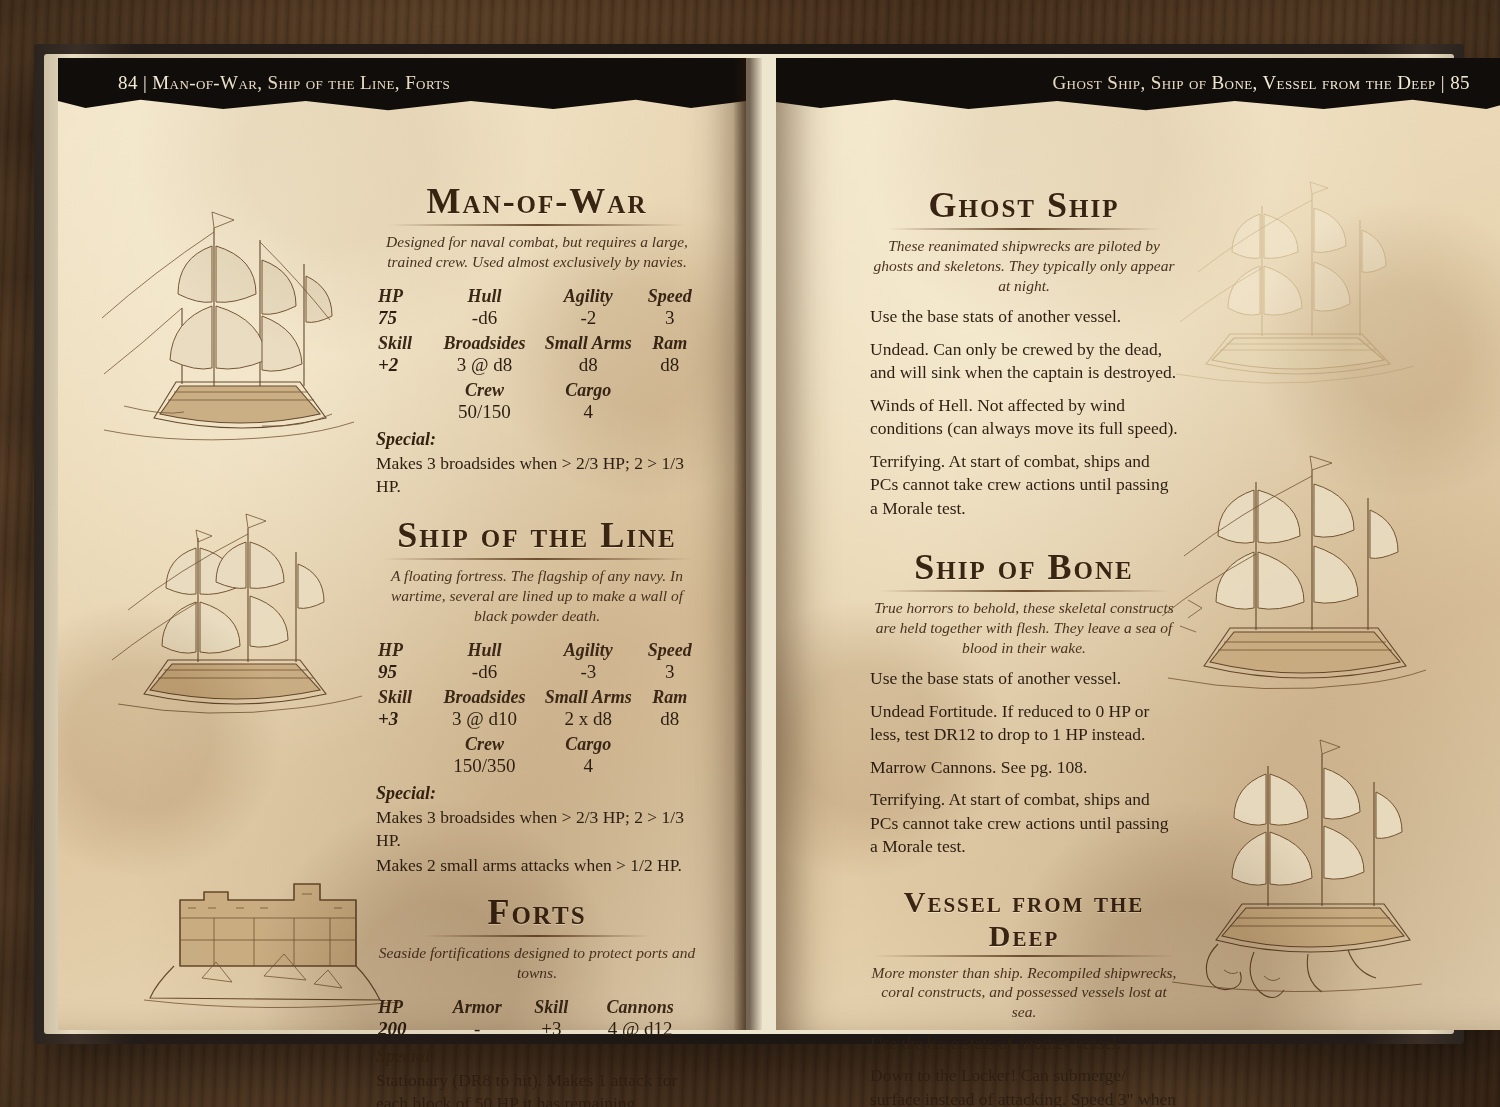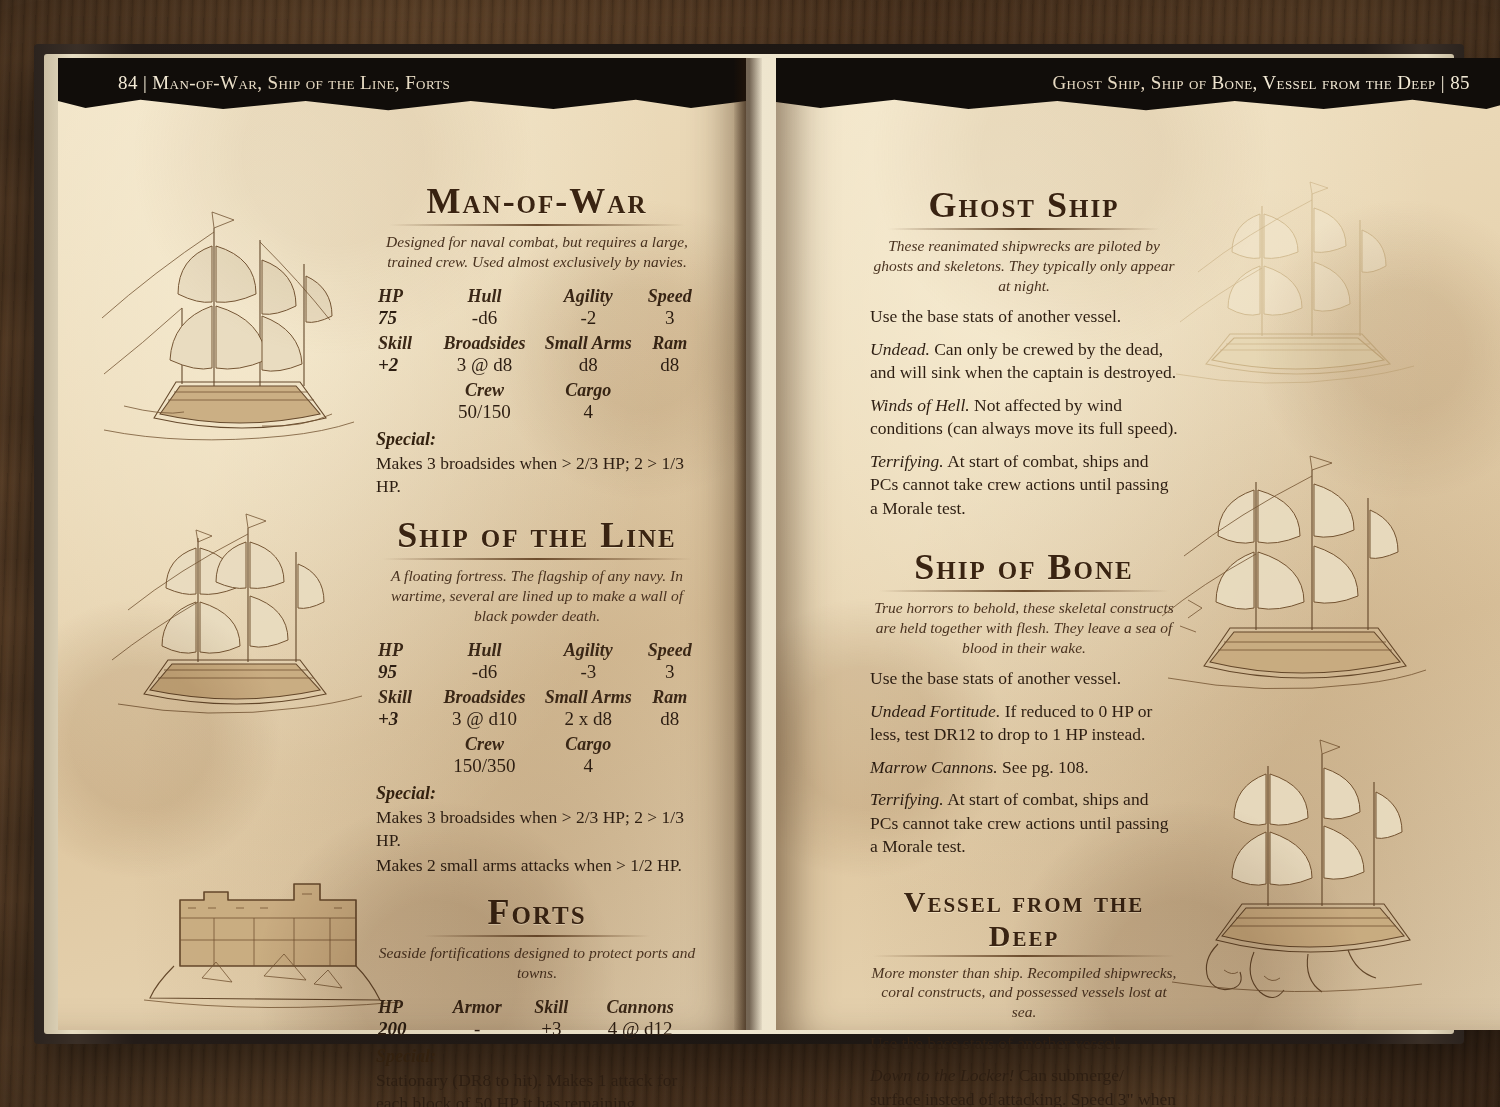--- a/index.html
+++ b/index.html
@@ -86,21 +86,21 @@
   .flavor{
     font-style:italic;text-align:center;font-size:15.5px;line-height:1.28;color:#4a3320;margin:0 0 10px 0;
   }
   .stats{width:100%;border-collapse:collapse;margin:2px 0 4px 0;}
   .stats td{padding:0 2px;text-align:center;font-size:19px;color:#2d1e12;}
   .stats td.h{font-style:italic;font-weight:700;font-size:18px;color:#3a2716;padding-top:4px;}
   .stats td.lbl{text-align:left;font-style:italic;font-weight:700;width:54px;}
   .body{font-size:17.5px;line-height:1.33;color:#2d1e12;margin:2px 0;}
   .special{font-style:italic;font-weight:700;font-size:18px;margin-top:6px;color:#33210f;}
   .rh{font-size:17.5px;line-height:1.34;margin:0 0 9px 0;color:#2d1e12;}
-  .term{font-style:italic;}
+  .term{}
   
   .art{position:absolute;opacity:.92;}
   .art svg{display:block;}
   .ink{stroke:#5a3d20;fill:none;stroke-width:1.1;}
   .ink2{stroke:#6b4a28;fill:none;stroke-width:.8;}
   .sail{fill:#e9dcc0;stroke:#6b4a28;stroke-width:1;}
   .hullf{fill:#c8ab7f;stroke:#5a3d20;stroke-width:1.1;}
   .ghost .sail{fill:#f2e7cd;stroke:#c2a878;opacity:.8;}
   .ghost .ink,.ghost .ink2{stroke:#c2a878;opacity:.85;}
   .ghost .hullf{fill:#e7d8b4;stroke:#c2a878;}

